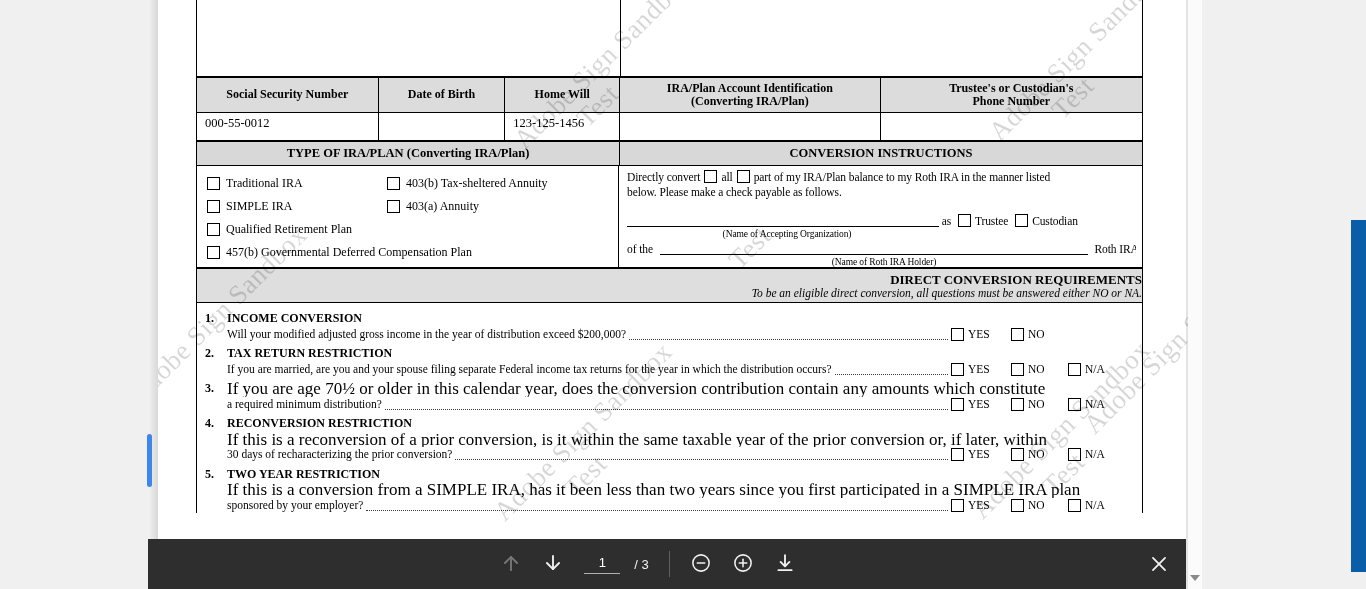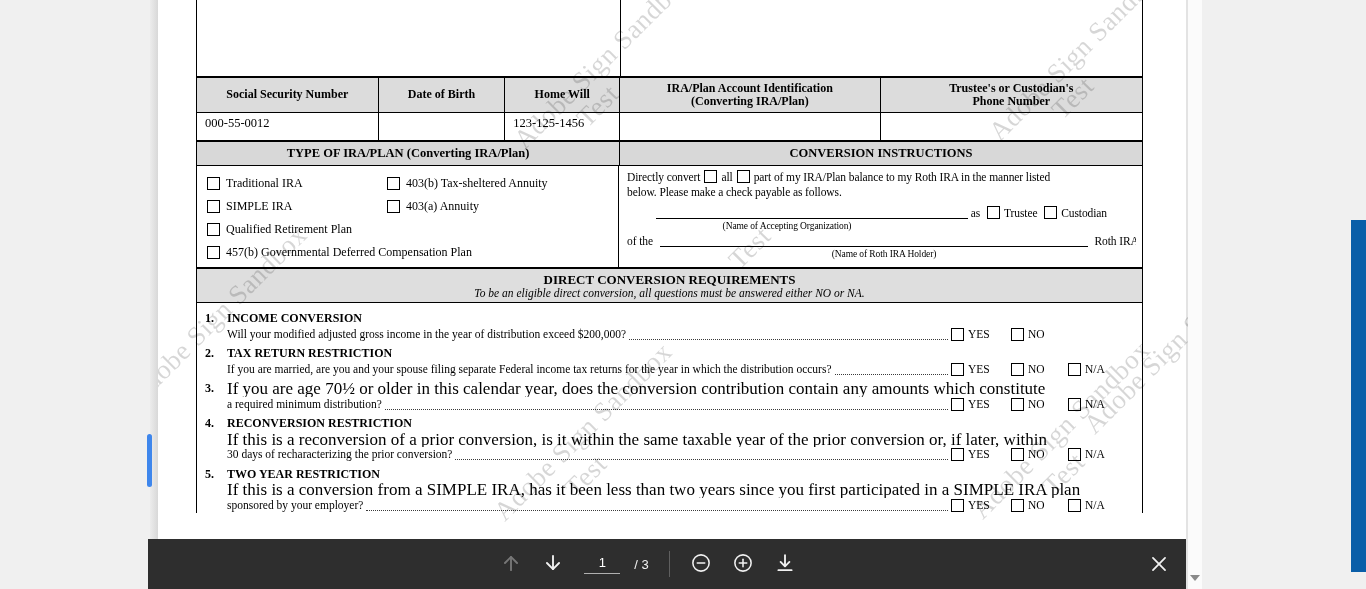--- a/index.html
+++ b/index.html
@@ -40,21 +40,21 @@
   .sec-body{height:103px;border-bottom:2px solid #000;}
   .sec-body .wl{border-right:1px solid #000;position:relative;}
   .cb{display:inline-block;width:13px;height:13px;border:1px solid #000;background:#fff;
       vertical-align:-2px;box-sizing:border-box;flex:none;}
   .opt{position:absolute;display:flex;align-items:center;gap:6px;font-size:12px;white-space:nowrap;}
   .conv{padding:4px 6px 0 8px;font-size:11.5px;letter-spacing:-.1px;}
   .conv .ln{line-height:15px;white-space:nowrap;overflow:hidden;}
   .conv .cb{margin:0 4px;}
   .fill{display:inline-block;border-bottom:1px solid #000;height:12px;vertical-align:-2px;}
   .cap{font-size:9.5px;line-height:11px;text-align:center;font-family:Liberation Serif, serif;}
-  .dcr-head{height:33px;border-bottom:1px solid #000;background:#dedede;text-align:center;
+  .dcr-head{height:33px;border-bottom:1px solid #000;background:#dedede;text-align:right;
       display:flex;flex-direction:column;justify-content:center;}
   .dcr-title{font-weight:bold;font-size:13px;line-height:15px;font-stretch:condensed;}
   .dcr-sub{font-style:italic;font-size:11.5px;line-height:13px;}
   .dcr-body{padding:4px 33px 0 8px;}
   .item{display:grid;grid-template-columns:22px 1fr;margin-top:4px;}
   .inum{font-weight:bold;font-size:12px;line-height:15.5px;}
   .ititle{font-weight:bold;font-size:12px;line-height:15.5px;}
   .iline{font-size:17px;line-height:15.5px;white-space:nowrap;overflow:hidden;}
   .lrow{display:flex;align-items:center;line-height:15.5px;}
   .lrow .qtext{font-size:11.5px;white-space:nowrap;flex:none;}
@@ -149,21 +149,21 @@
         <div class="opt" style="left:10px;top:79px;">
           <span class="cb"></span>
           <span>457(b) Governmental Deferred Compensation Plan</span>
         </div>
       </div>
       <div class="cell wr conv">
         <div class="ln">
           <span>Directly convert</span><span class="cb"></span><span>all</span><span class="cb"></span><span>part of my IRA/Plan balance to my Roth IRA in the manner listed</span>
         </div>
         <div class="ln">below. Please make a check payable as follows.</div>
-        <div class="ln" style="margin-top:6px;text-align:center;">
+        <div class="ln" style="margin-top:14px;">
           <span class="fill" style="width:312px;"></span>
           <span> </span><span>as</span>
           <span class="cb"></span><span>Trustee</span>
           <span class="cb"></span><span>Custodian</span>
         </div>
         <div class="cap" style="width:320px;">(Name of Accepting Organization)</div>
         <div class="ln" style="margin-top:2px;">
           <span>of the</span>
           <span class="fill" style="width:428px;margin-left:4px;"></span>
           <span style="margin-left:4px;">Roth IRA.</span>

